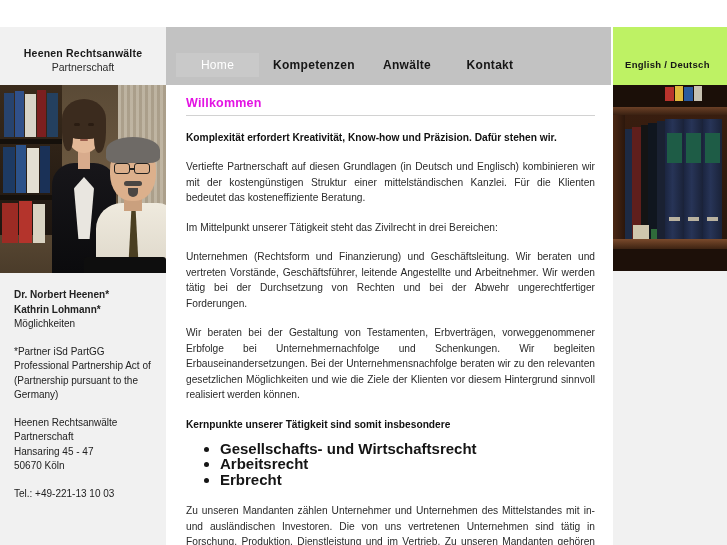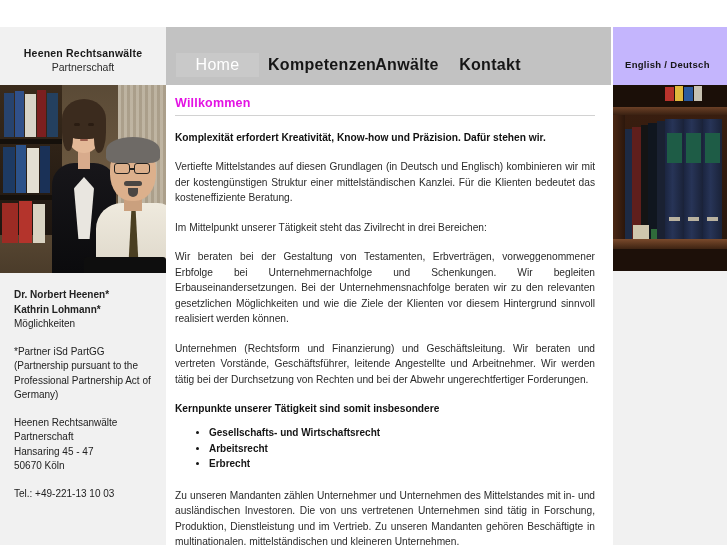--- a/index.html
+++ b/index.html
@@ -54,21 +54,21 @@
     background: #c2c2c2;
   }
   .nav-list {
     position: absolute;
     left: 0; top: 26px;
     width: 446px; height: 24px;
     display: flex;
     align-items: center;
   }
   .nav-item {
-    font-size: 16px;
+    font-size: 12px;
     font-weight: bold;
     color: #161616;
     letter-spacing: .3px;
     text-align: center;
     line-height: 24px;
     height: 24px;
     cursor: pointer;
     white-space: nowrap;
   }
   .nav-item.home {
@@ -80,21 +80,21 @@
   }
   .nav-item.n2 { width: 76px; margin-left: 9px; }
   .nav-item.n3 { width: 92px; margin-left: 9px; }
   .nav-item.n4 { width: 66px; margin-left: 12px; }
   .nav-item.n5 { width: 80px; margin-left: 11px; }
 
   .lang-block {
     position: absolute;
     top: 0; left: 613px;
     width: 114px; height: 58px;
-    background: #c4b5fd;
+    background: #bef264;
   }
   .lang-text {
     position: absolute;
     left: 12px;
     top: 32px;
     font-size: 9.5px;
     font-weight: bold;
     color: #161616;
     letter-spacing: .3px;
     white-space: nowrap;
@@ -138,21 +138,21 @@
   .sb-gap { height: 13px; }
 
   
   .content {
     position: absolute;
     top: 85px;
     left: 166px;
     width: 447px;
     height: 324px;
     background: #ffffff;
-    padding: 11px 18px 0 9px;
+    padding: 11px 18px 0 20px;
   }
   .page-title {
     font-size: 12.5px;
     font-weight: bold;
     color: #e313e3;
     letter-spacing: .2px;
     margin: 0 0 5px 0;
   }
   .title-rule {
     height: 1px;
@@ -179,21 +179,21 @@
     color: #111111;
     line-height: 15px;
     margin: 0 0 9px 0;
   }
   ul.bullets {
     margin: 0 0 16px 0;
     padding-left: 34px;
     list-style-type: disc;
   }
   ul.bullets li {
-    font-size: 10px;
+    font-size: 15px;
     font-weight: bold;
     color: #151515;
     line-height: 15.5px;
   }
 
   
   .rightcol {
     position: absolute;
     top: 85px;
     left: 613px;
@@ -370,42 +370,42 @@
       <div class="ph tp-m-goatee"></div>
       <div class="ph tp-monitor"></div>
     </div>
 
     <div class="sidebar-text">
       <div class="b">Dr. Norbert Heenen*</div>
       <div class="b">Kathrin Lohmann*</div>
       <div>Möglichkeiten</div>
       <div class="sb-gap"></div>
       <div>*Partner iSd PartGG</div>
+      <div>Professional Partnership Act of</div>
       <div>(Partnership pursuant to the</div>
-      <div>Professional Partnership Act of</div>
       <div>Germany)</div>
       <div class="sb-gap"></div>
       <div>Heenen Rechtsanwälte</div>
       <div>Partnerschaft</div>
       <div>Hansaring 45 - 47</div>
       <div>50670 Köln</div>
       <div class="sb-gap"></div>
       <div>Tel.: +49-221-13 10 03</div>
     </div>
   </div>
 
   <div class="content">
     <h1 class="page-title">Willkommen</h1>
     <div class="title-rule"></div>
 
     <p class="lead">Komplexität erfordert Kreativität, Know-how und Präzision. Dafür stehen wir.</p>
-    <p class="para">Vertiefte Mittelstandes auf diesen Grundlagen (in Deutsch und Englisch) kombinieren wir mit der kostengünstigen Struktur einer mittelständischen Kanzlei. Für die Klienten bedeutet das kosteneffiziente Beratung.</p>
+    <p class="para">Vertiefte Partnerschaft auf diesen Grundlagen (in Deutsch und Englisch) kombinieren wir mit der kostengünstigen Struktur einer mittelständischen Kanzlei. Für die Klienten bedeutet das kosteneffiziente Beratung.</p>
     <p class="para">Im Mittelpunkt unserer Tätigkeit steht das Zivilrecht in drei Bereichen:</p>
+    <p class="para">Unternehmen (Rechtsform und Finanzierung) und Geschäftsleitung. Wir beraten und vertreten Vorstände, Geschäftsführer, leitende Angestellte und Arbeitnehmer. Wir werden tätig bei der Durchsetzung von Rechten und bei der Abwehr ungerechtfertiger Forderungen.</p>
     <p class="para">Wir beraten bei der Gestaltung von Testamenten, Erbverträgen, vorweggenommener Erbfolge bei Unternehmernachfolge und Schenkungen. Wir begleiten Erbauseinandersetzungen. Bei der Unternehmensnachfolge beraten wir zu den relevanten gesetzlichen Möglichkeiten und wie die Ziele der Klienten vor diesem Hintergrund sinnvoll realisiert werden können.</p>
-    <p class="para">Unternehmen (Rechtsform und Finanzierung) und Geschäftsleitung. Wir beraten und vertreten Vorstände, Geschäftsführer, leitende Angestellte und Arbeitnehmer. Wir werden tätig bei der Durchsetzung von Rechten und bei der Abwehr ungerechtfertiger Forderungen.</p>
 
     <p class="subhead">Kernpunkte unserer Tätigkeit sind somit insbesondere</p>
     <ul class="bullets">
       <li>Gesellschafts- und Wirtschaftsrecht</li>
       <li>Arbeitsrecht</li>
       <li>Erbrecht</li>
     </ul>
 
     <p class="para">Zu unseren Mandanten zählen Unternehmer und Unternehmen des Mittelstandes mit in- und ausländischen Investoren. Die von uns vertretenen Unternehmen sind tätig in Forschung, Produktion, Dienstleistung und im Vertrieb. Zu unseren Mandanten gehören Beschäftigte in multinationalen, mittelständischen und kleineren Unternehmen.</p>
   </div>

